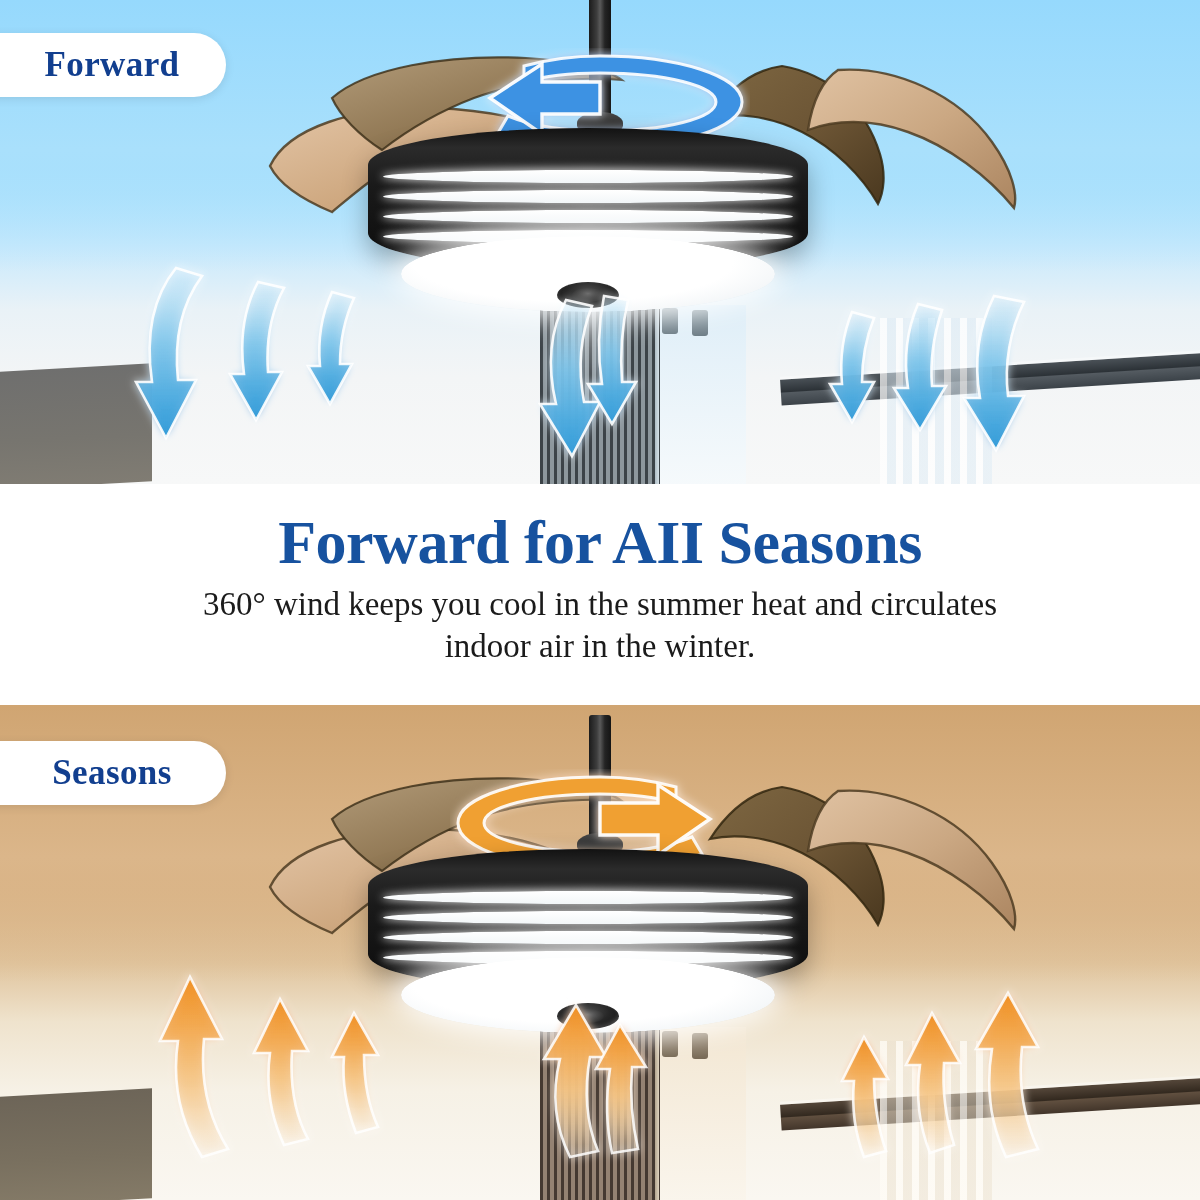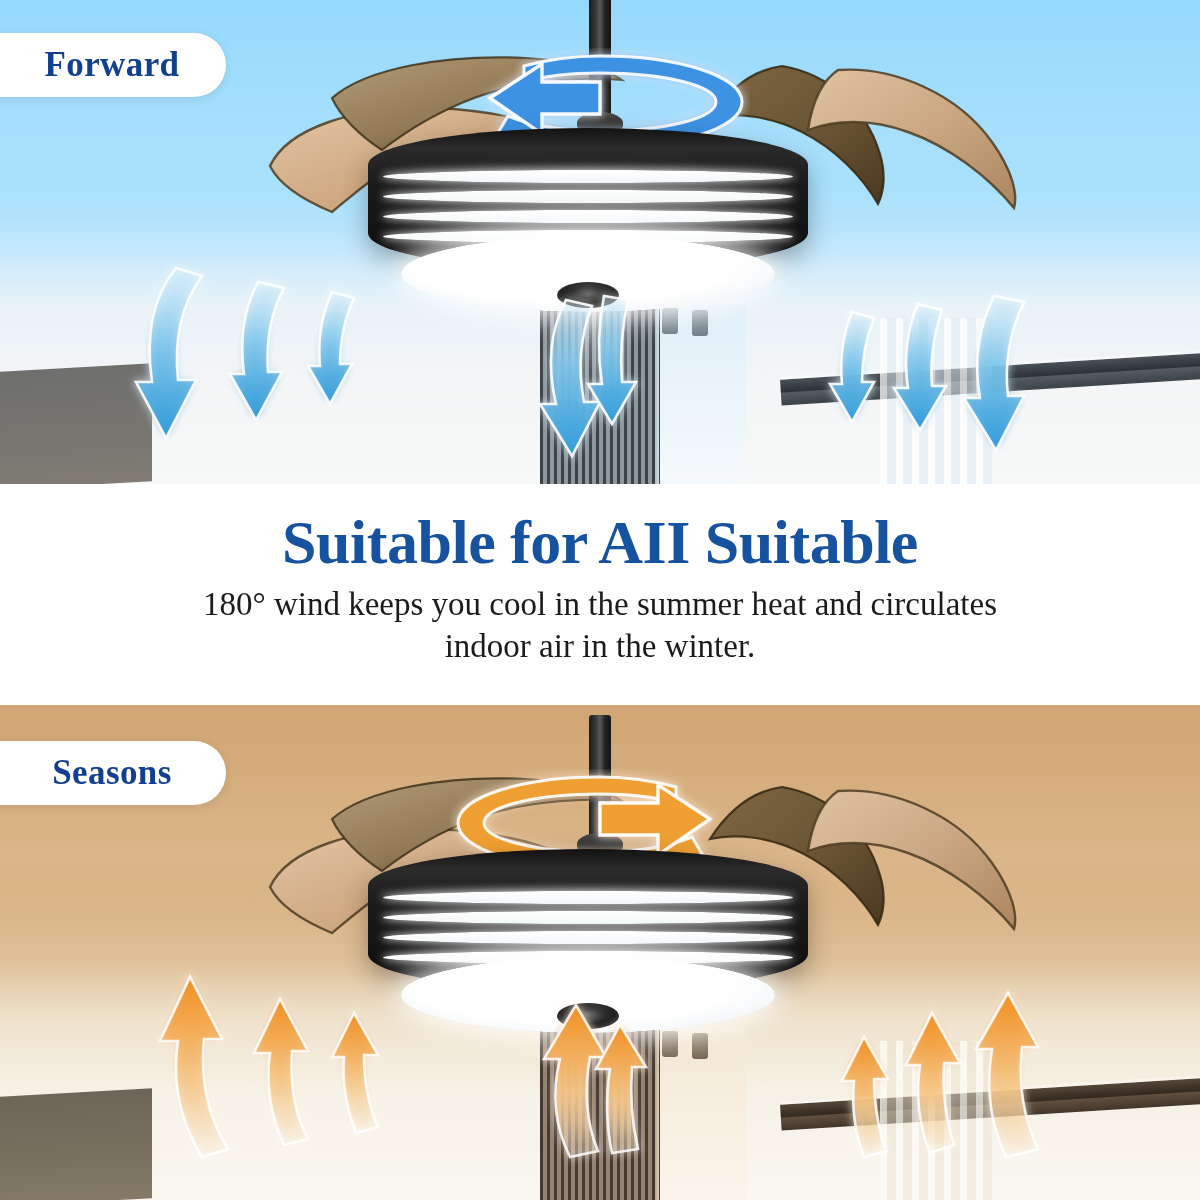--- a/index.html
+++ b/index.html
@@ -321,22 +321,22 @@
         </g>
       </svg>
     </div>
 
     <div class="badge" id="badge-forward">
       <span>Forward</span>
     </div>
   </div>
 
   <div id="band-text">
-    <div id="headline">Suitable for AII Suitable</div>
-    <div id="subline">180° wind keeps you cool in the summer heat and circulates indoor air in the winter.</div>
+    <div id="headline">Forward for AII Seasons</div>
+    <div id="subline">360° wind keeps you cool in the summer heat and circulates indoor air in the winter.</div>
   </div>
 
   <div class="panel" id="panel-reverse">
 
     <div class="room room-warm"></div>
     <div class="ceiling ceiling-warm"></div>
 
     <div class="blind blind-warm" style="left:540px; top:318px; width:120px; height:180px;"></div>
     <div class="blind-pane pane-warm" style="left:660px; top:322px; width:86px; height:176px;"></div>
     <div class="mullion mullion-warm" style="left:655px; top:318px; height:180px;"></div>

